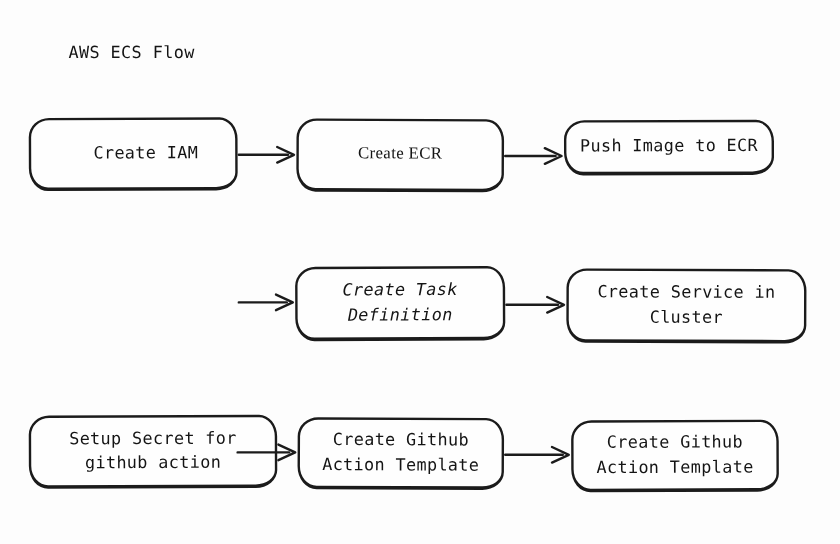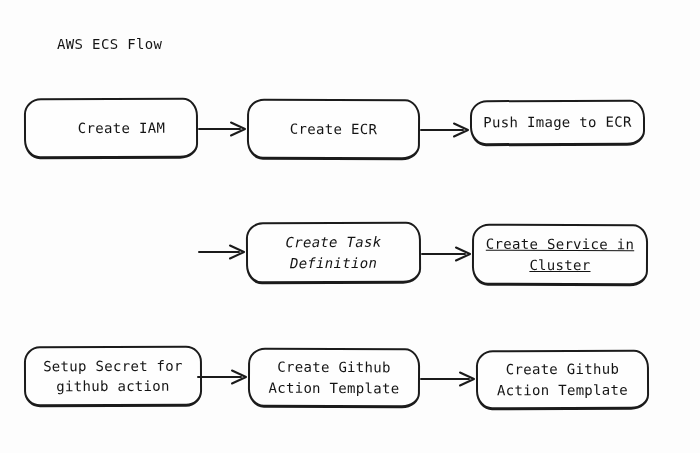--- a/index.html
+++ b/index.html
@@ -70,21 +70,21 @@
 
   <div class="title">AWS ECS Flow</div>
 
   <div class="node" style="left:24px; top:98px; width:174px; height:61px; transform:rotate(-0.2deg);padding-left:21px;">
     <span class="label">Create IAM</span>
   </div>
   <svg class="arrow" style="left:198px; top:118px;" width="49" height="22" viewBox="0 0 49 22">
     <line x1="1" y1="11" x2="42" y2="11"></line>
     <path d="M33 4.5 L47 11 L33 17.5"></path>
   </svg>
-  <div class="node" style="left:247px; top:99px; width:173px; height:61px; transform:rotate(0.25deg);">
+  <div class="node" style="left:247px; top:99px; width:173px; height:61px; transform:rotate(0.25deg);font-family:Liberation Serif, serif;">
     <span class="label">Create ECR</span>
   </div>
   <svg class="arrow" style="left:420px; top:119px;" width="50" height="22" viewBox="0 0 50 22">
     <line x1="1" y1="11" x2="43" y2="11"></line>
     <path d="M34 4.5 L48 11 L34 17.5"></path>
   </svg>
   <div class="node" style="left:470px; top:100px; width:175px; height:46px; transform:rotate(-0.15deg);">
     <span class="label">Push Image to ECR</span>
   </div>
 
@@ -93,26 +93,26 @@
     <path d="M32 4.5 L46 11 L32 17.5"></path>
   </svg>
   <div class="node" style="left:246px; top:222px; width:175px; height:62px; transform:rotate(-0.25deg);font-style:italic;">
     <span class="label">Create Task
 Definition</span>
   </div>
   <svg class="arrow" style="left:421px; top:243px;" width="51" height="22" viewBox="0 0 51 22">
     <line x1="1" y1="11" x2="44" y2="11"></line>
     <path d="M35 4.5 L49 11 L35 17.5"></path>
   </svg>
-  <div class="node" style="left:472px; top:224px; width:176px; height:62px; transform:rotate(0.2deg);text-decoration:underline;">
+  <div class="node" style="left:472px; top:224px; width:200px; height:62px; transform:rotate(0.2deg);">
     <span class="label">Create Service in
 Cluster</span>
   </div>
 
-  <div class="node" style="left:24px; top:346px; width:178px; height:61px; transform:rotate(-0.2deg);border-radius:16px;">
+  <div class="node" style="left:24px; top:346px; width:207px; height:61px; transform:rotate(-0.2deg);">
     <span class="label">Setup Secret for
 github action</span>
   </div>
   <svg class="arrow" style="left:197px; top:366px;" width="51" height="22" viewBox="0 0 51 22">
     <line x1="1" y1="11" x2="44" y2="11"></line>
     <path d="M35 4.5 L49 11 L35 17.5"></path>
   </svg>
   <div class="node" style="left:248px; top:348px; width:172px; height:60px; transform:rotate(0.25deg);">
     <span class="label">Create Github
 Action Template</span>

